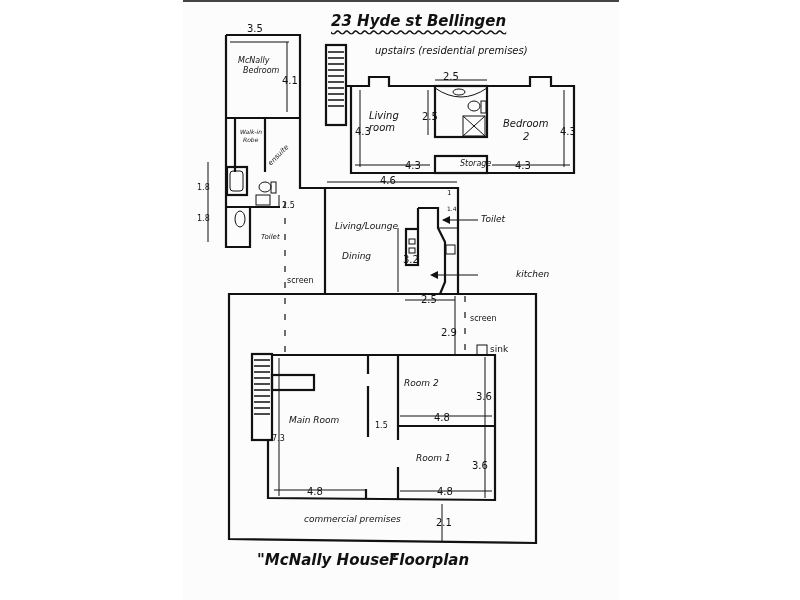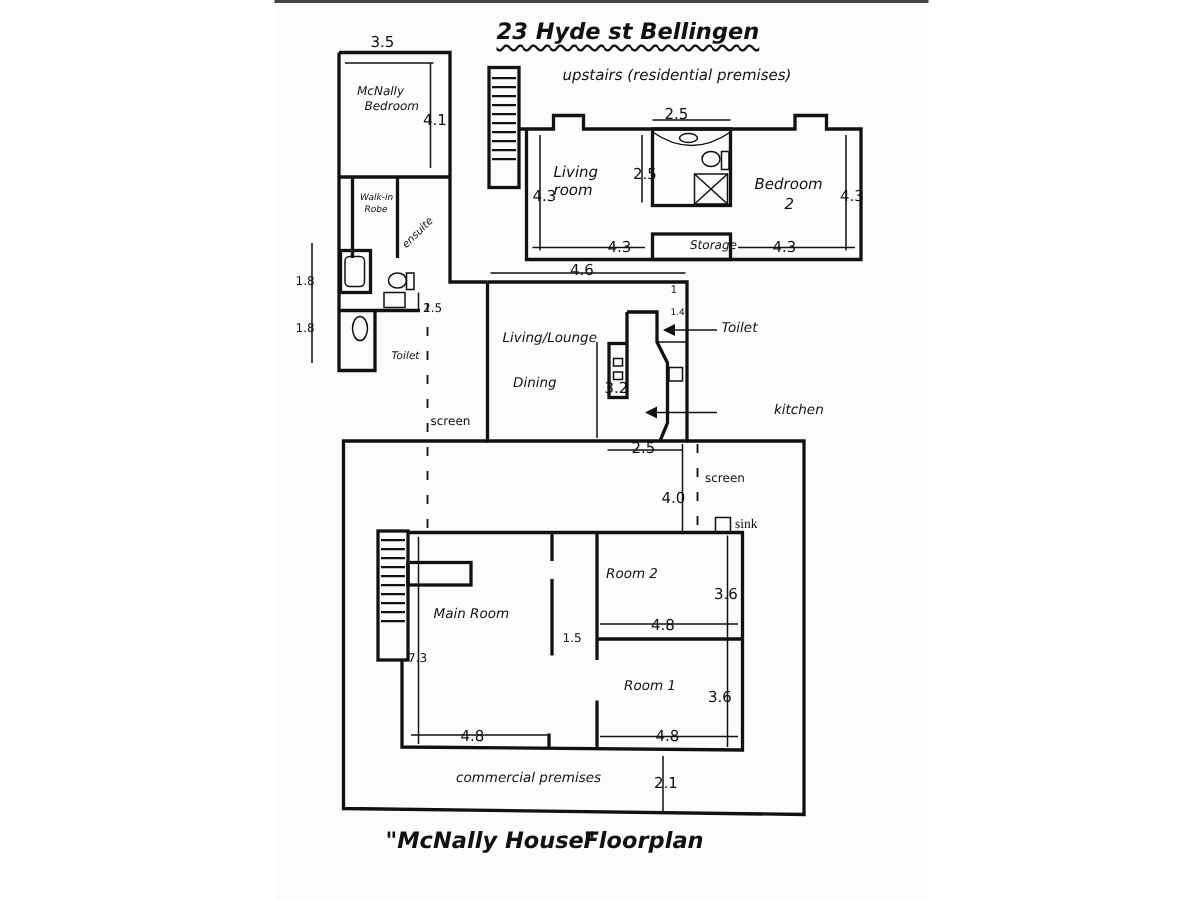--- a/index.html
+++ b/index.html
@@ -173,26 +173,26 @@
 <div class="lbl dim" style="left:264px;top:204px;font-size:6px;">1.4</div>
 <div class="lbl" style="left:152px;top:220px;font-size:9px;">Living/Lounge</div>
 <div class="lbl" style="left:159px;top:250px;font-size:9px;">Dining</div>
 <div class="lbl dim" style="left:208px;top:253px;margin-left:12px;">3.2</div>
 <div class="lbl" style="left:298px;top:213px;font-size:9px;">Toilet</div>
 <div class="lbl" style="left:297px;top:268px;font-size:9px;margin-left:36px;">kitchen</div>
 <div class="lbl dim" style="left:238px;top:293px;">2.5</div>
 
 <div class="lbl" style="left:104px;top:275px;font-size:8px;font-style:normal;">screen</div>
 <div class="lbl" style="left:287px;top:313px;font-size:8px;font-style:normal;">screen</div>
-<div class="lbl dim" style="left:258px;top:326px;">4.0</div>
-<div class="lbl" style="left:307px;top:343px;font-size:9px;font-style:normal;font-family:Liberation Serif, serif;">sink</div>
+<div class="lbl dim" style="left:258px;top:326px;">2.9</div>
+<div class="lbl" style="left:307px;top:343px;font-size:9px;font-style:normal;">sink</div>
 <div class="lbl" style="left:221px;top:377px;font-size:9px;">Room 2</div>
 <div class="lbl dim" style="left:293px;top:390px;">3.6</div>
 <div class="lbl dim" style="left:251px;top:411px;">4.8</div>
-<div class="lbl" style="left:106px;top:404px;font-size:9px;font-style:italic;">Main Room</div>
+<div class="lbl" style="left:106px;top:414px;font-size:9px;font-style:italic;">Main Room</div>
 <div class="lbl dim" style="left:192px;top:420px;font-size:8px;">1.5</div>
 <div class="lbl dim" style="left:89px;top:433px;font-size:8px;">7.3</div>
 <div class="lbl" style="left:217px;top:452px;font-size:9px;padding-left:16px;">Room 1</div>
 <div class="lbl dim" style="left:289px;top:459px;">3.6</div>
 <div class="lbl dim" style="left:124px;top:485px;">4.8</div>
 <div class="lbl dim" style="left:254px;top:485px;">4.8</div>
 <div class="lbl" style="left:121px;top:513px;font-size:9px;">commercial premises</div>
 <div class="lbl dim" style="left:253px;top:516px;">2.1</div>
 
 <div class="lbl caption" style="left:74px;top:551px;">"McNally House"</div>

